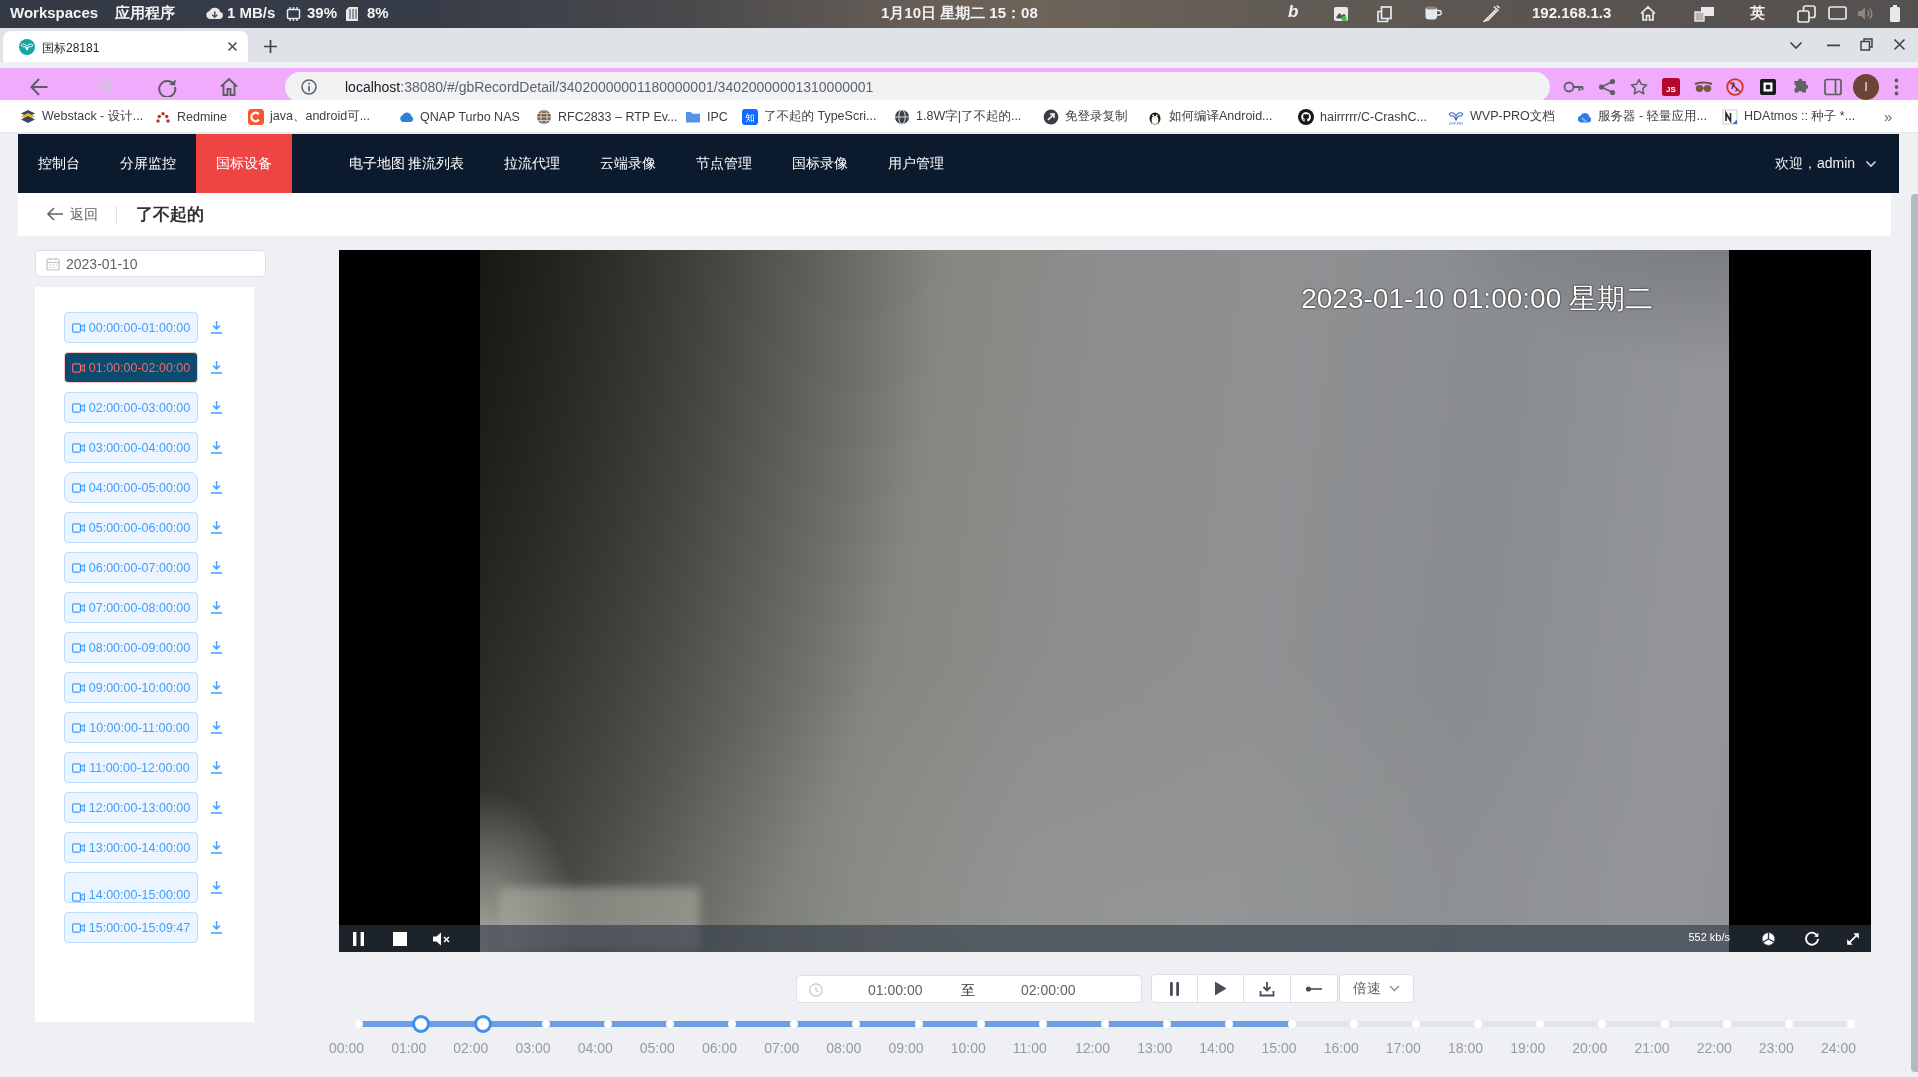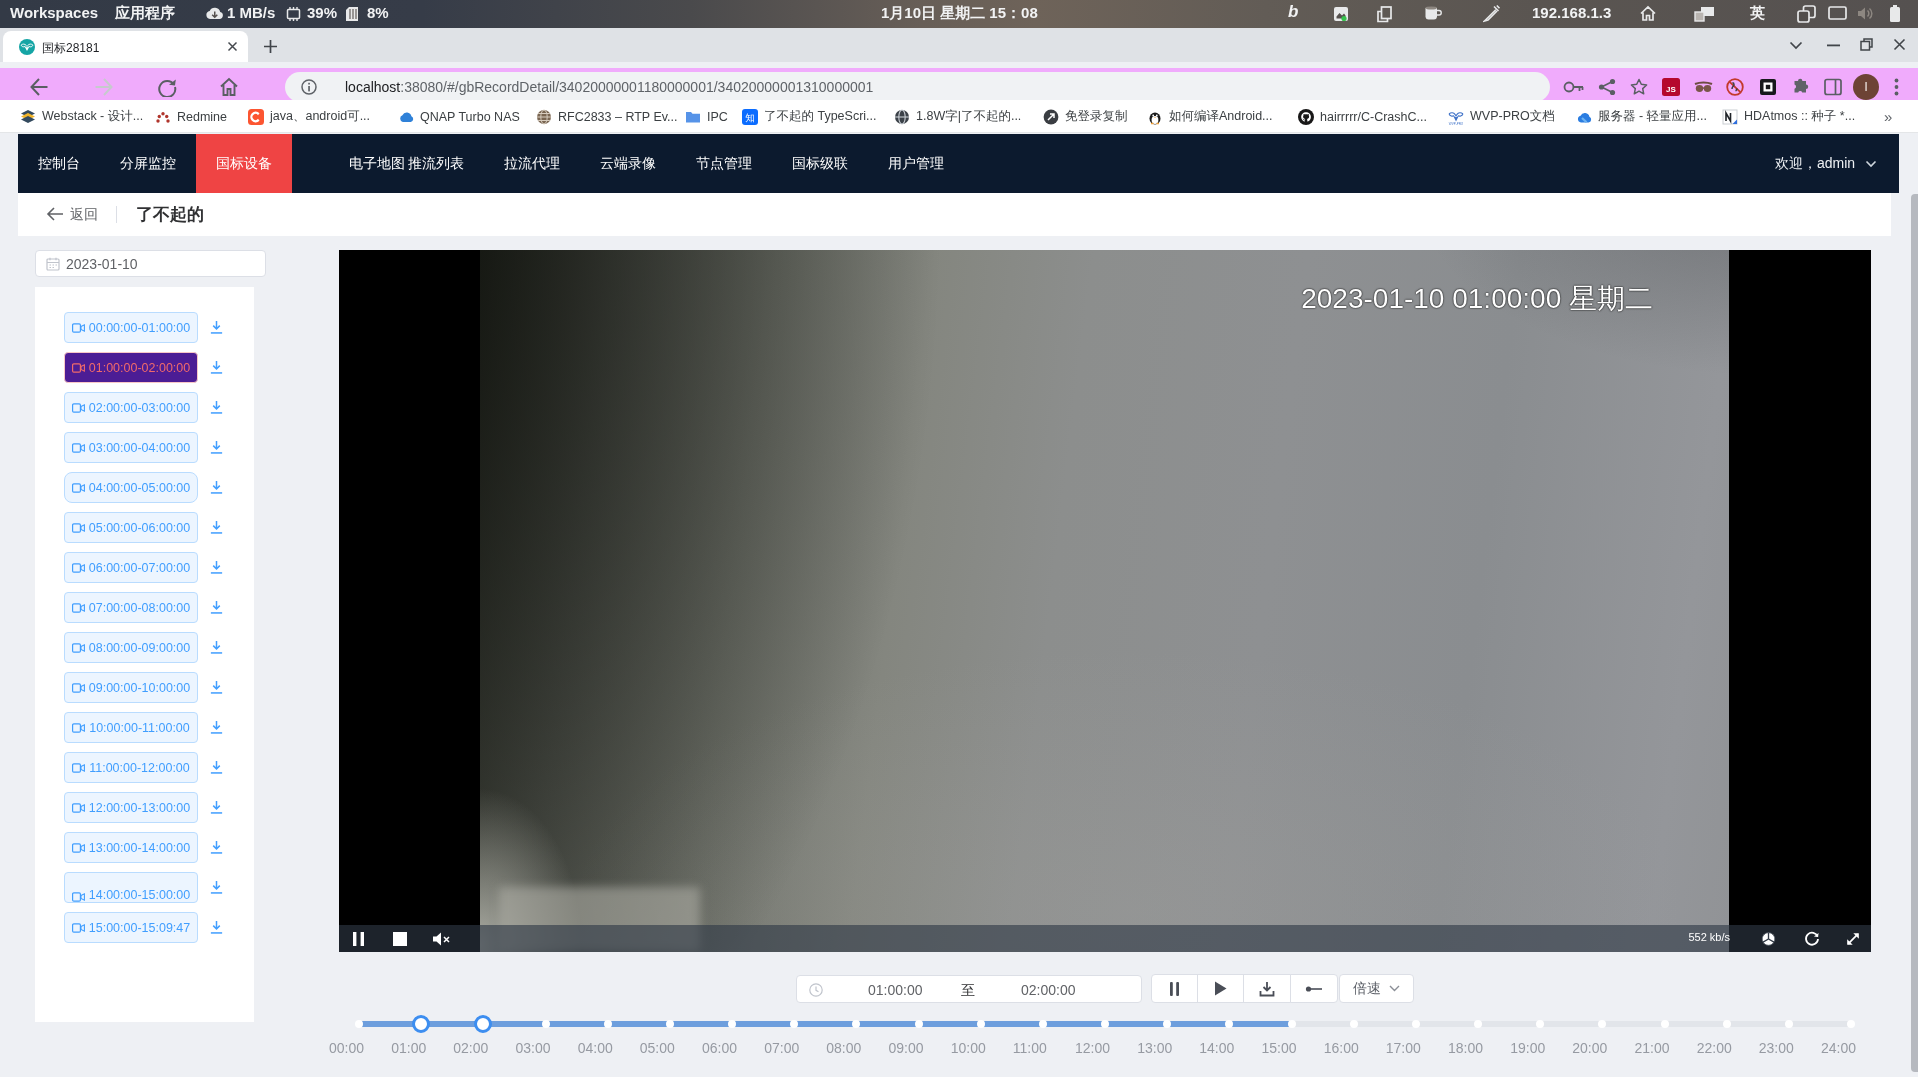--- a/index.html
+++ b/index.html
@@ -37,21 +37,21 @@
 
   
   #crumb { left:18px; top:193px; width:1873px; height:43px; background:#fff; }
 
   
   #dateinput { left:35px; top:250px; width:231px; height:27px; background:#fff; border:1px solid #dcdfe6; border-radius:4px; }
   #panel { left:35px; top:287px; width:219px; height:735px; background:#fff; }
   .slot { position:absolute; left:29px; width:134px; height:31px; border-radius:4px;
     background:#ecf5ff; border:1px solid #b9dcff; color:#409eff; font-size:12.5px;
     display:flex; align-items:center; justify-content:center; white-space:nowrap; }
-  .slot.red { background:#4c1d95; border-color:#f9c7c7; color:#f16a6a; }
+  .slot.red { background:#0c4a6e; border-color:#f9c7c7; color:#f16a6a; }
   .dl { position:absolute; left:169px; width:24px; height:31px; display:flex; align-items:center; justify-content:center; }
 
   
   #player { left:339px; top:250px; width:1532px; height:702px; background:#000; overflow:hidden; }
   #vid { position:absolute; left:141px; top:0; width:1249px; height:702px;
     background:
       radial-gradient(ellipse 150px 230px at 0% 99%, rgba(188,189,180,0.85), rgba(188,189,180,0) 68%),
       radial-gradient(ellipse 900px 1500px at -12% -6%, rgba(8,10,6,0.94), rgba(8,10,6,0) 68%),
       radial-gradient(ellipse 500px 260px at 103% -8%, rgba(70,73,76,0.45), rgba(70,73,76,0) 70%),
       radial-gradient(ellipse 900px 420px at 52% 94%, rgba(163,163,160,0.3), rgba(163,163,160,0) 62%),
@@ -346,21 +346,21 @@
 
   <div id="navbar" class="abs">
     <div class="mi" style="left:0;width:82px;">控制台</div>
     <div class="mi" style="left:82px;width:96px;">分屏监控</div>
     <div class="mi on" style="left:178px;width:96px;">国标设备</div>
     <div class="mi" style="left:271px;width:96px;margin-left:40px;">电子地图</div>
     <div class="mi" style="left:370px;width:96px;">推流列表</div>
     <div class="mi" style="left:466px;width:96px;">拉流代理</div>
     <div class="mi" style="left:562px;width:96px;">云端录像</div>
     <div class="mi" style="left:658px;width:96px;">节点管理</div>
-    <div class="mi" style="left:754px;width:96px;">国标级联</div>
+    <div class="mi" style="left:754px;width:96px;">国标录像</div>
     <div class="mi" style="left:850px;width:96px;">用户管理</div>
     <div id="welcome">欢迎，admin <svg width="12" height="8" viewBox="0 0 12 8" style="margin-left:6px;">
         <path d="M1.5 1.5 L6 6 L10.5 1.5" fill="none" stroke="#cfd6dd" stroke-width="1.6"></path>
       </svg></div>
   </div>
 
   <div id="crumb" class="abs">
     <svg class="abs" style="left:28px;top:13px;" width="18" height="16" viewBox="0 0 18 16">
       <path d="M8 2 L2 8 L8 14 M2 8 L17 8" fill="none" stroke="#606266" stroke-width="1.6"></path>
     </svg>

